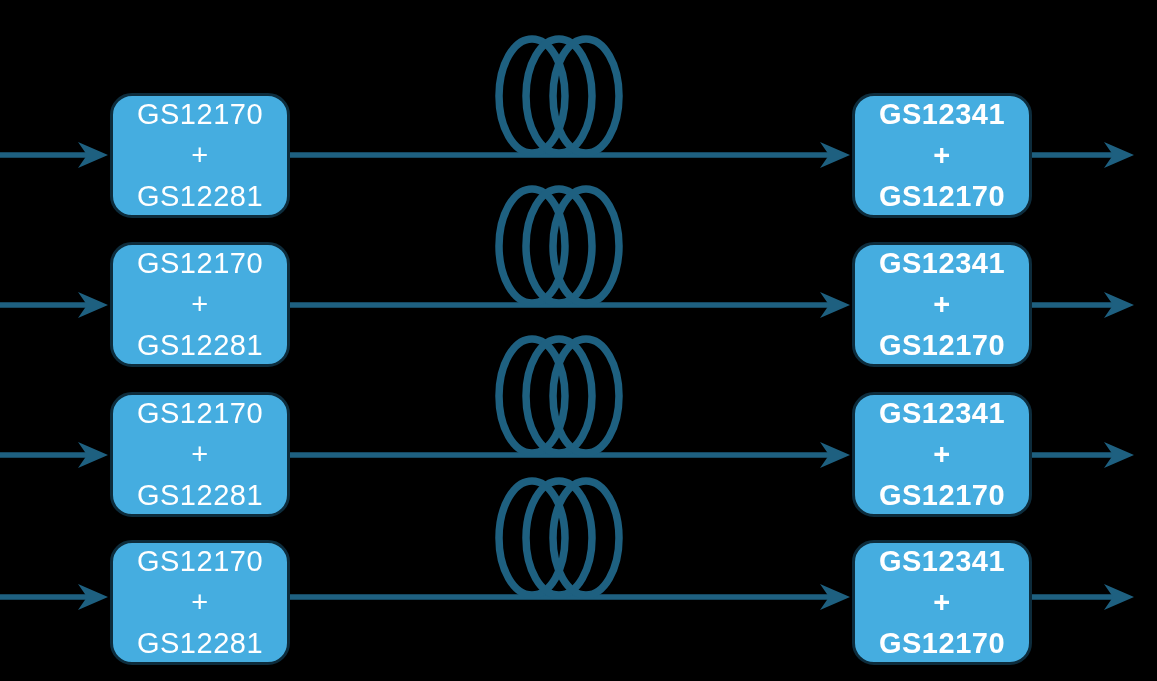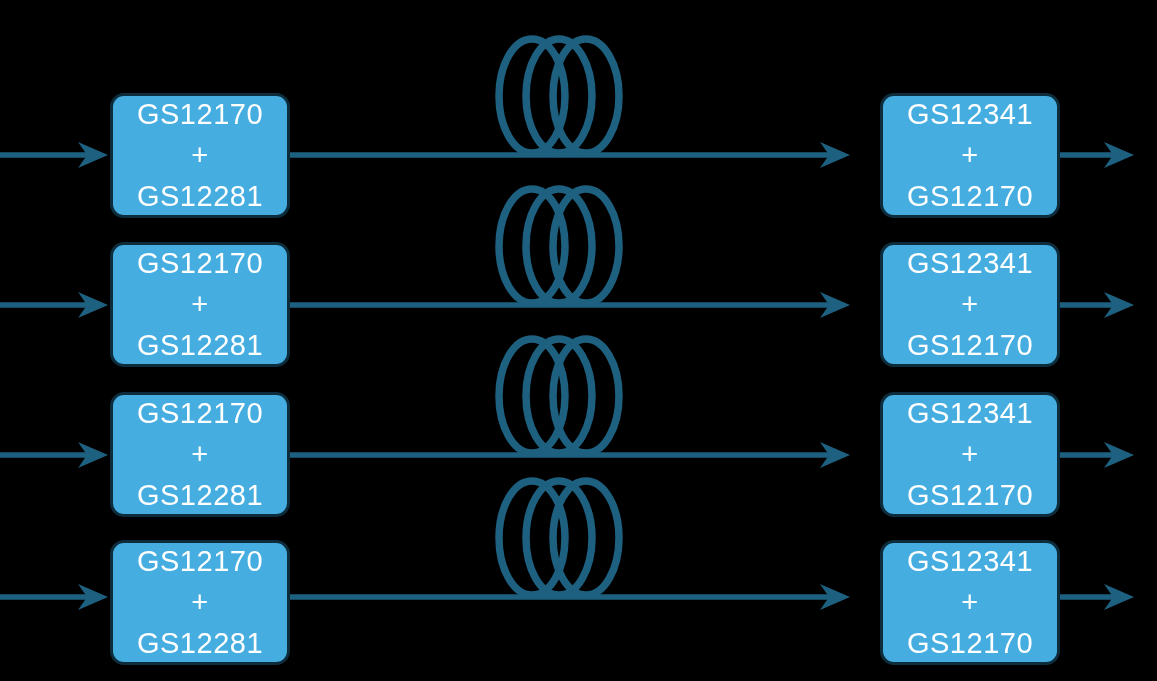--- a/index.html
+++ b/index.html
@@ -35,33 +35,33 @@
     stroke: #1E6080;
     stroke-width: 7.5;
   }
   .node {
     position: absolute;
     box-sizing: border-box;
     width: 180px;
     height: 125px;
     background: #45ADE0;
     border: 3.5px solid #0D2C3C;
-    border-radius: 14px;
+    border-radius: 22px;
     color: #FFFFFF;
     display: flex;
     flex-direction: column;
     align-items: center;
     justify-content: center;
     text-align: center;
     font-size: 29px;
     line-height: 41px;
     letter-spacing: 0.5px;
   }
   .node.left  { left: 110px; }
-  .node.right { left: 880px; }
+  .node.right { left: 852px; font-weight: bold; }
   .r1 { top: 93px; }
   .r2 { top: 242px; }
   .r3 { top: 392px; }
   .r4 { top: 540px; }
 </style>
 </head>
 <body>
 
 <div class="canvas">
 

